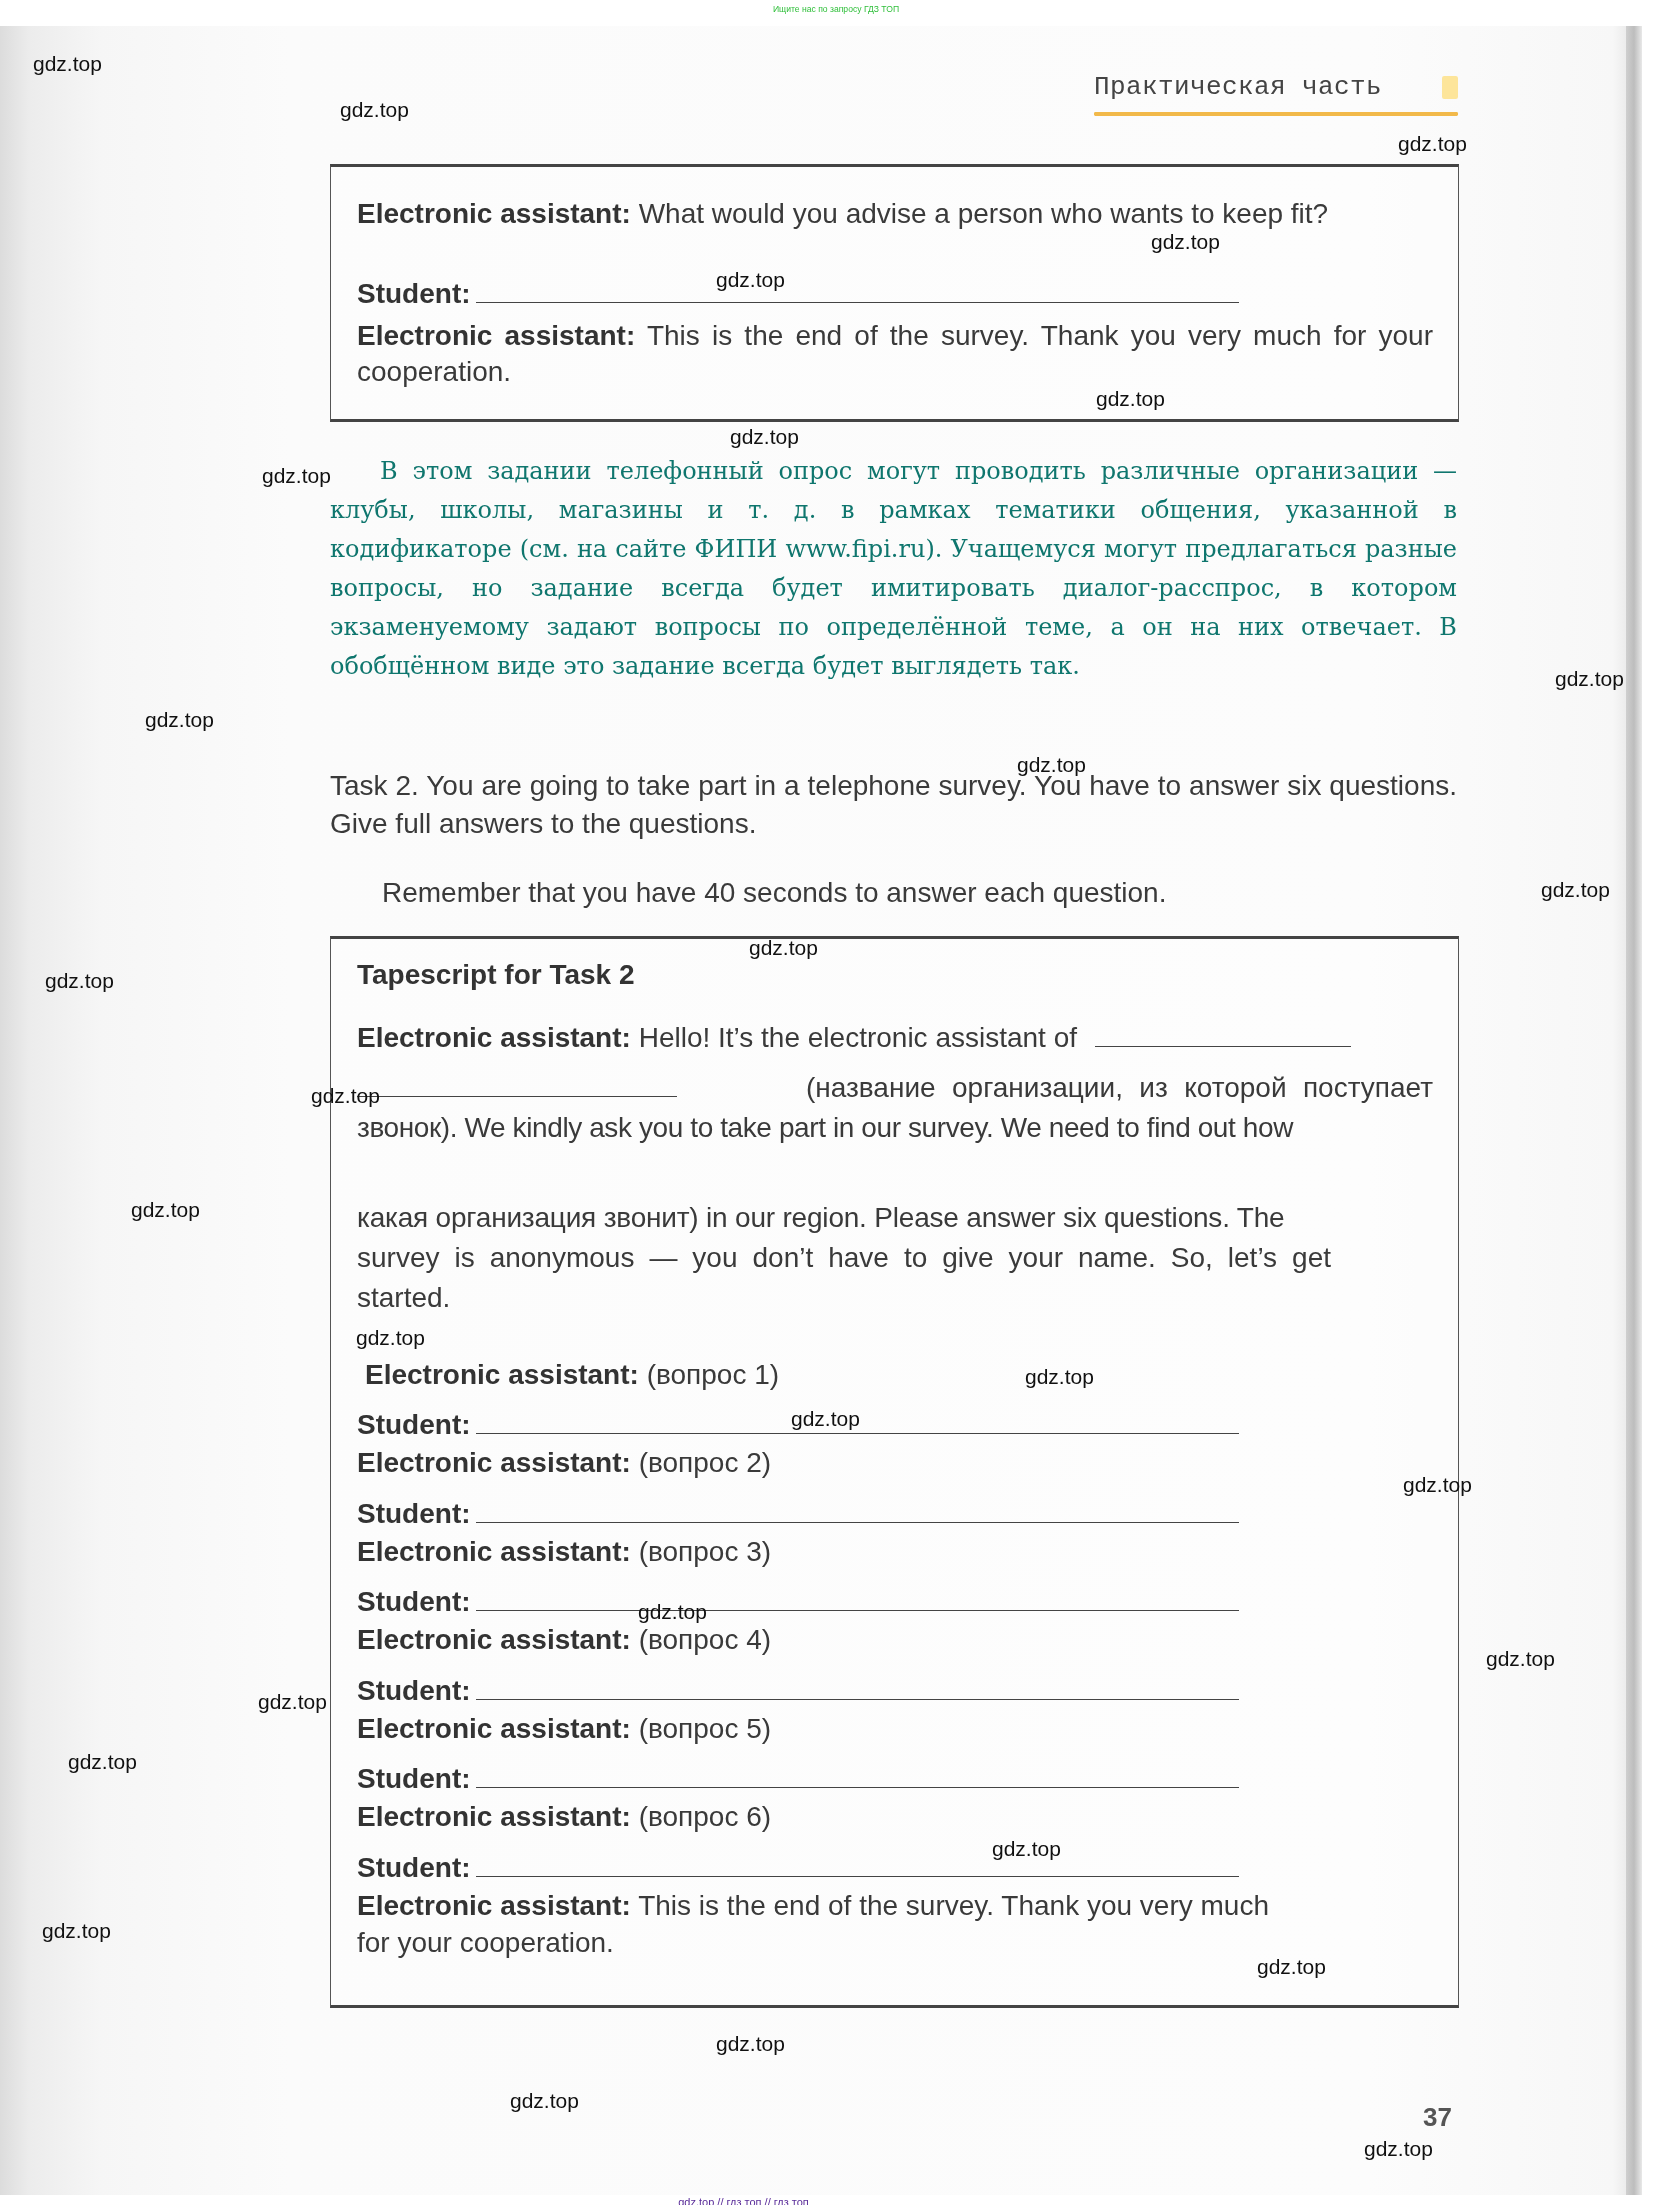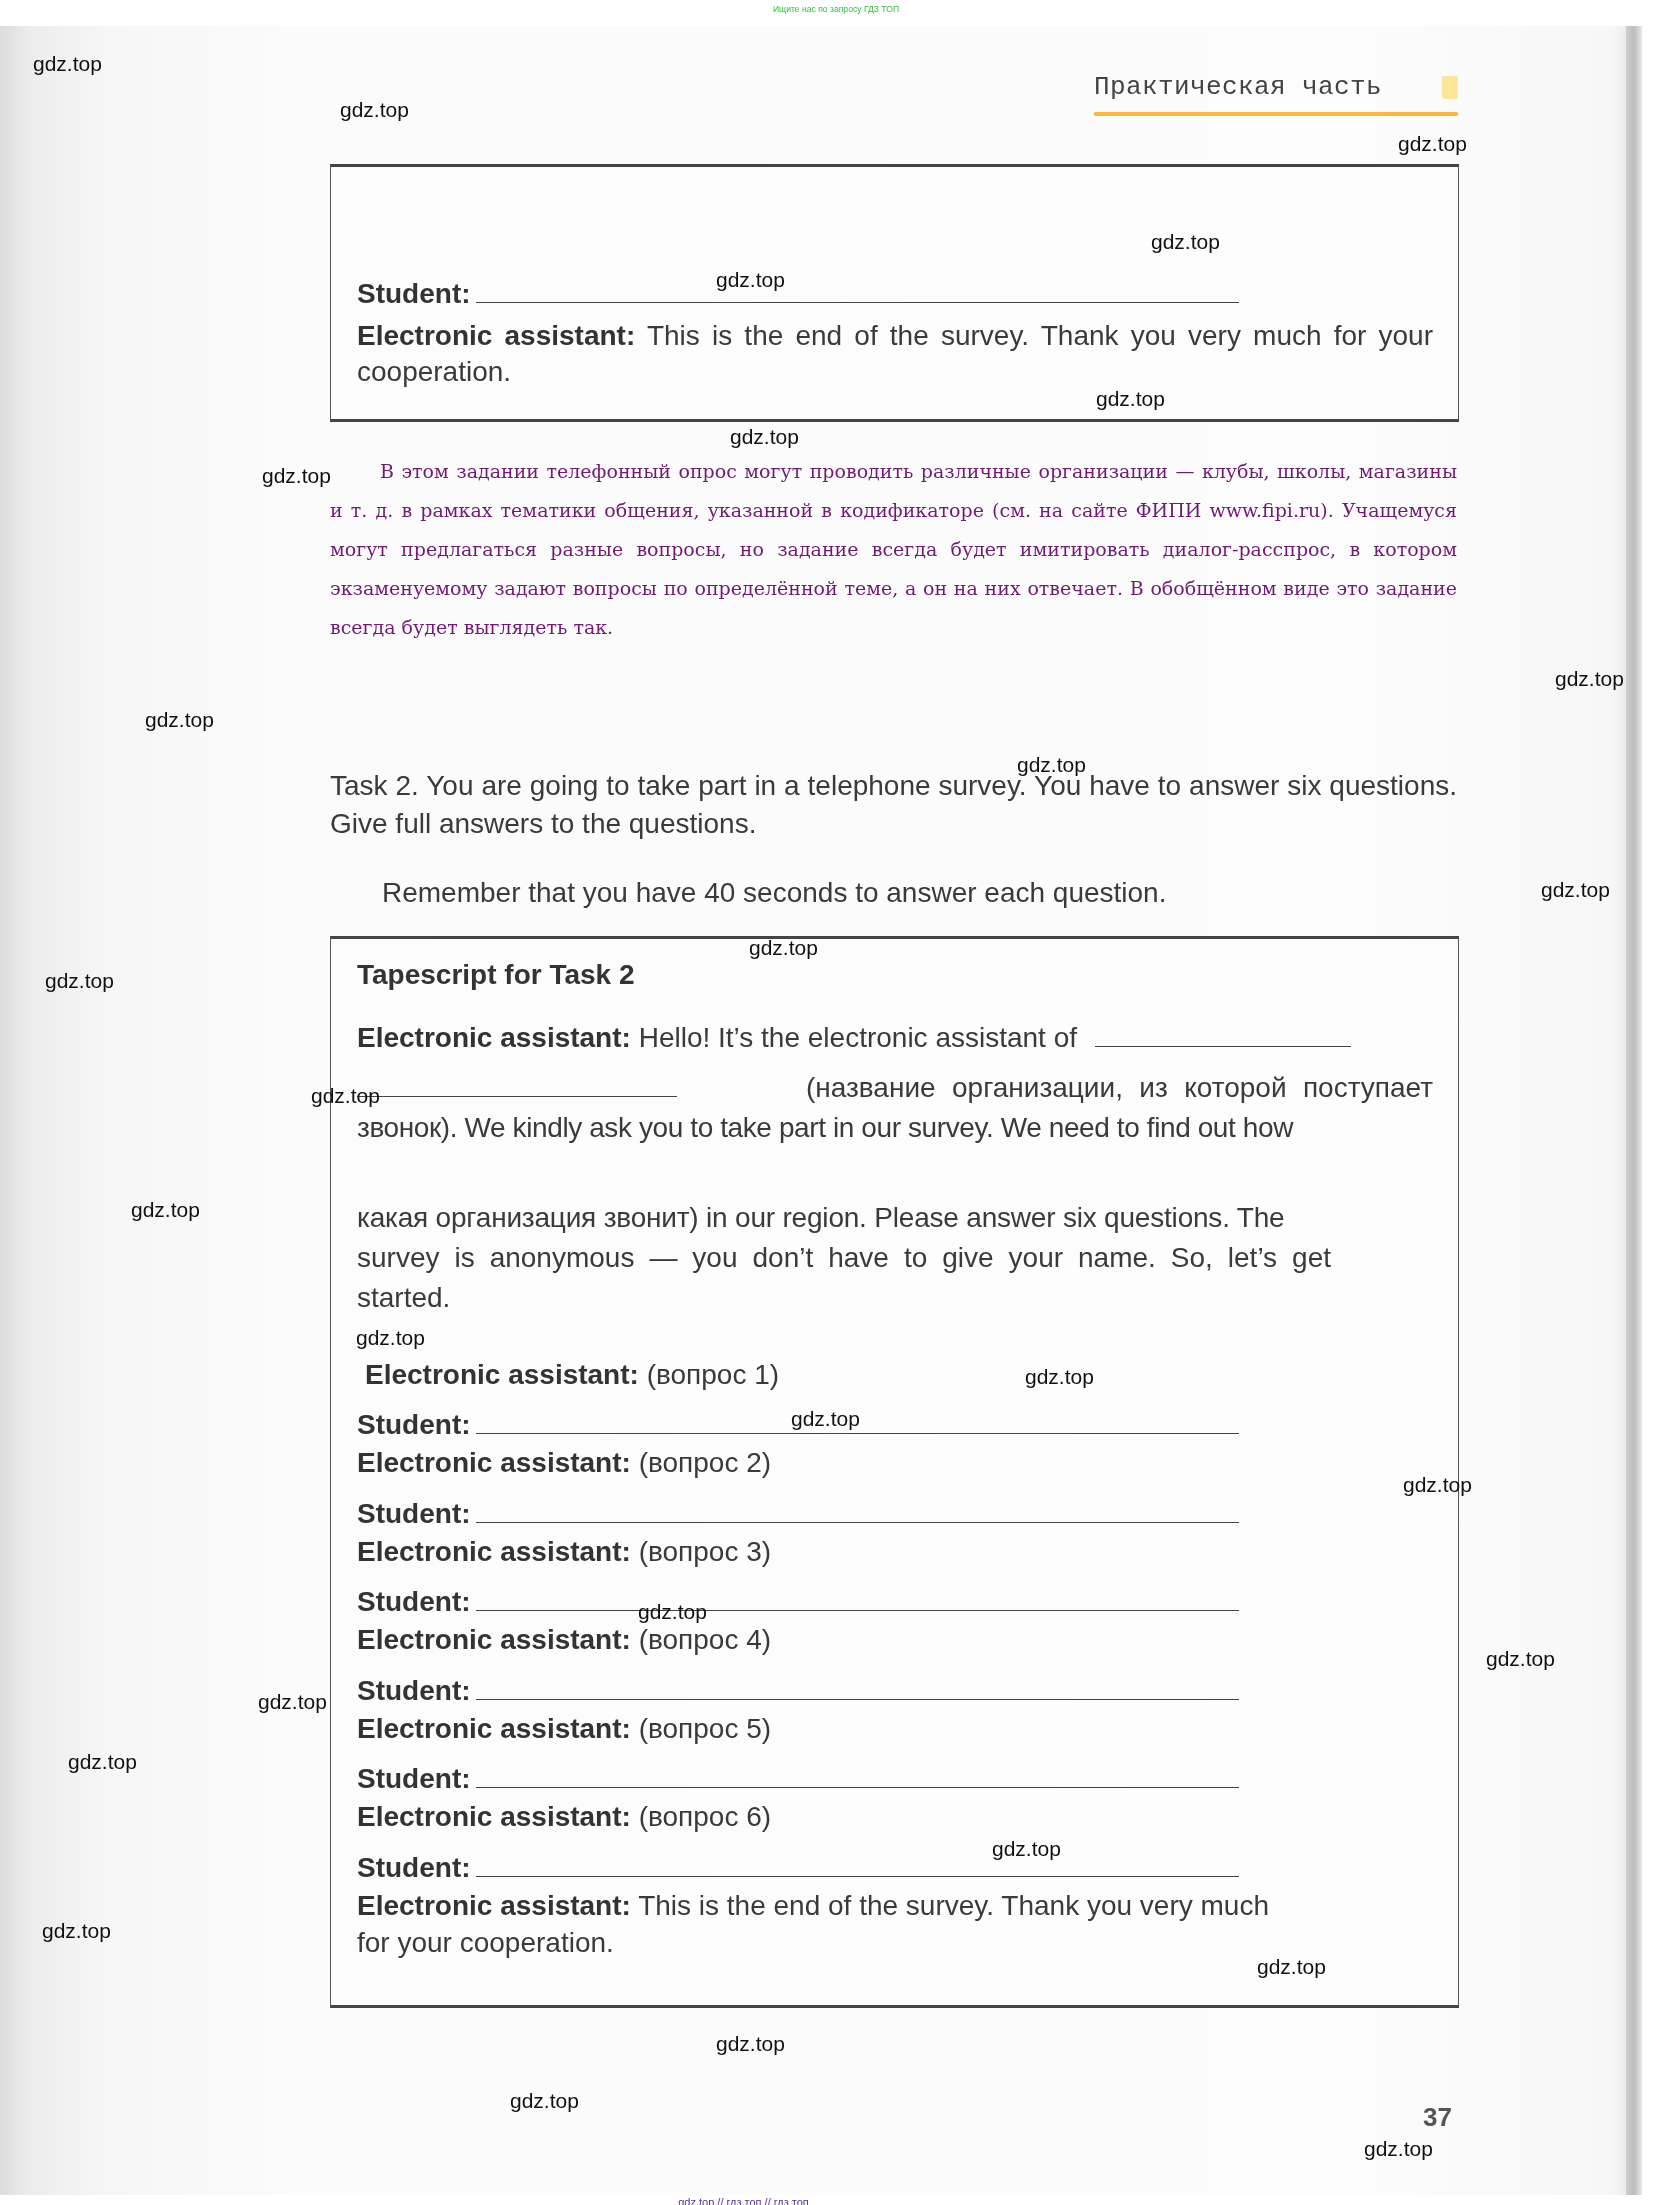--- a/index.html
+++ b/index.html
@@ -21,21 +21,21 @@
   .box { position:absolute; left:330px; border:1.4px solid #555; border-top:3.6px solid #444; border-bottom:3.6px solid #444; background:rgba(255,255,255,0.35); }
   .box1 { top:164px; width:1127px; height:252px; }
   .box2 { top:936px; width:1127px; height:1066px; }
   .line { position:absolute; left:26px; font-size:28px; line-height:36px; white-space:nowrap; }
   .wide { width:1076px; white-space:normal; text-align:justify; }
   .b { font-weight:bold; color:#333; }
   .blank { display:inline-block; border-bottom:1.4px solid #444; height:24.5px; vertical-align:baseline; }
   .blank-student { width:763px; margin-left:5.8px; }
 
   .para-ru { position:absolute; left:330px; top:452px; width:1127px;
-             font-family:"DejaVu Serif","Liberation Serif",serif; font-size:19px; line-height:39px; text-align:justify; color:#701a75; }
+             font-family:"DejaVu Serif","Liberation Serif",serif; font-size:24px; line-height:39px; text-align:justify; color:#0f766e; }
   .para-ru .indent { display:inline-block; width:50px; }
   .task { position:absolute; left:330px; top:767px; width:1127px; font-size:28px; line-height:38px; text-align:justify; color:#3a3a3a; }
   .remember { position:absolute; left:382px; top:877px; font-size:28px; color:#3a3a3a; white-space:nowrap; }
   .page-number { position:absolute; left:1423px; top:2102px; font-size:26px; font-weight:bold; color:#555; }
 
   .wm { position:absolute; font-size:21px; color:#111; font-family:"Liberation Sans", sans-serif; }
 </style>
 </head>
 <body>
 
@@ -44,20 +44,24 @@
 
 <div class="top-banner">Ищите нас по запросу ГДЗ ТОП</div>
 
 <div class="section-header">
   <span class="title">Практическая часть</span>
   <span class="marker"></span>
   <div class="rule"></div>
 </div>
 
 <div class="box box1">
+  <div class="line wide" style="top:29px;">
+    <span class="b">Electronic assistant:</span>
+    <span>What would you advise a person who wants to keep fit?</span>
+  </div>
   <div class="line" style="top:109px;">
     <span class="b">Student:</span><span class="blank blank-student"></span>
   </div>
   <div class="line wide" style="top:151px;">
     <span class="b">Electronic assistant:</span>
     <span>This is the end of the survey. Thank you very much for your cooperation.</span>
   </div>
 </div>
 
 <p class="para-ru" style="margin:0;"><span class="indent"></span><span>В этом задании телефонный опрос могут проводить различные организации — клубы, школы, магазины и т. д. в рамках тематики общения, указанной в кодификаторе (см. на сайте ФИПИ www.fipi.ru). Учащемуся могут предлагаться разные вопросы, но задание всегда будет имитировать диалог-расспрос, в котором экзаменуемому задают вопросы по определённой теме, а он на них отвечает. В обобщённом виде это задание всегда будет выглядеть так.</span></p>

